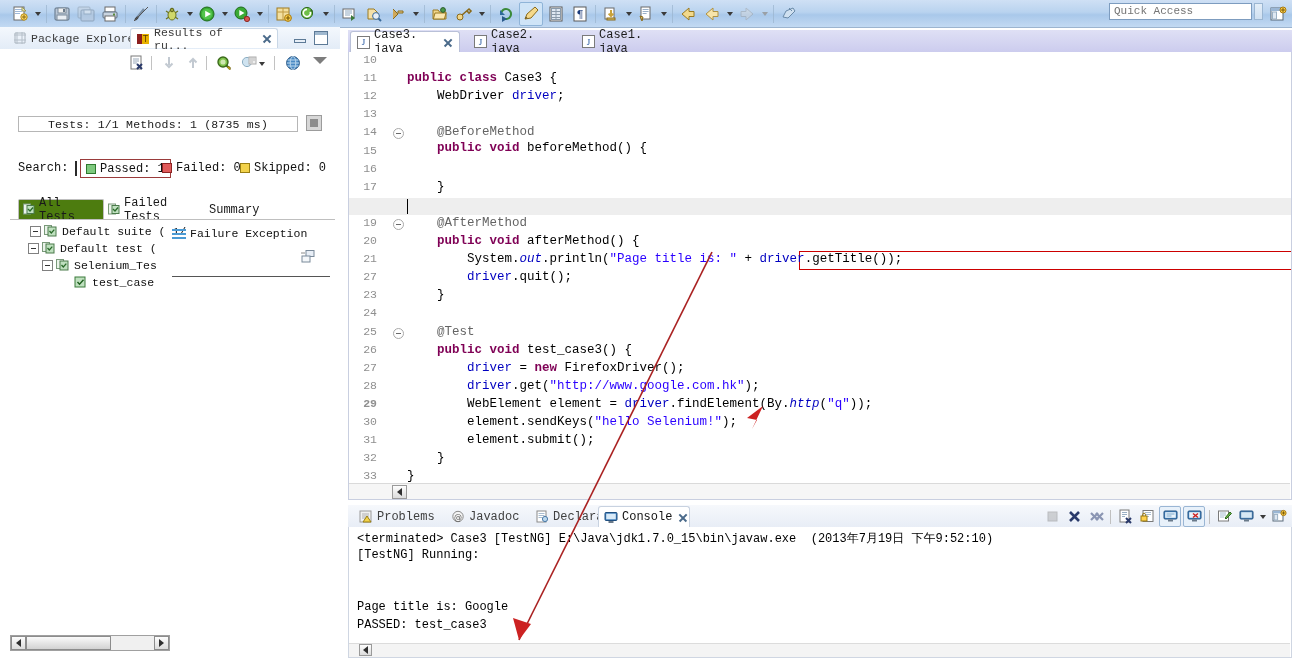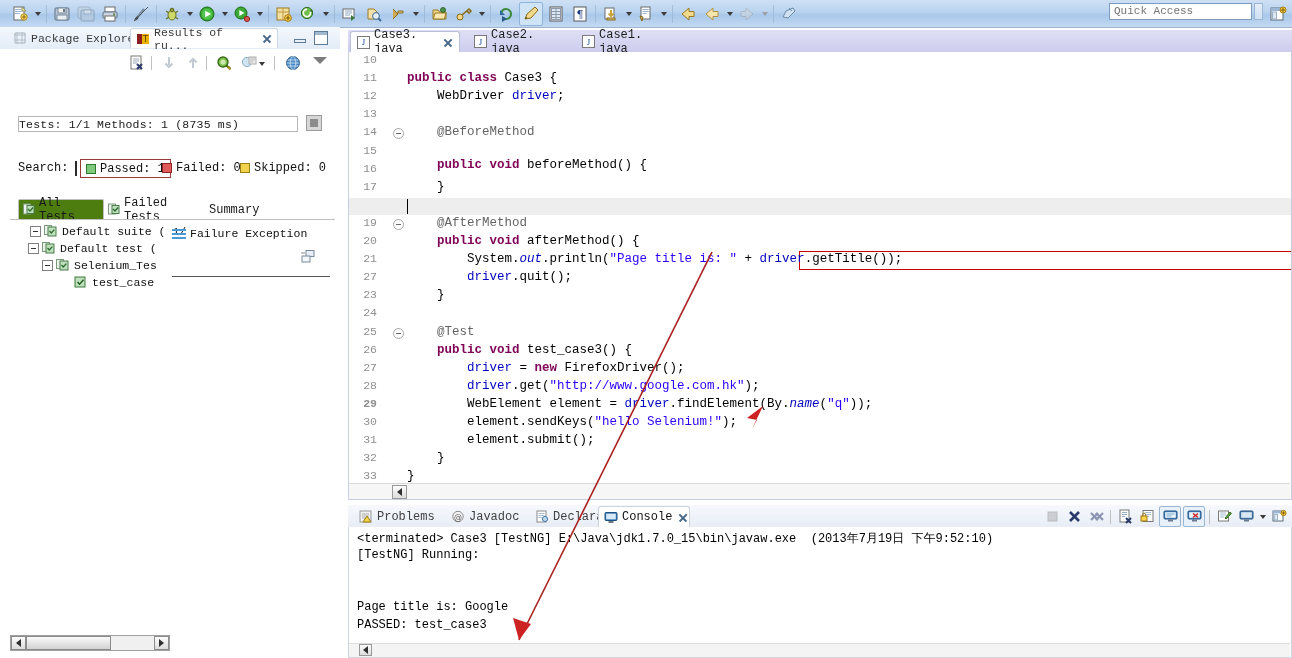--- a/index.html
+++ b/index.html
@@ -62,21 +62,21 @@
   #lp-toolbar{position:absolute;left:0;top:22px;width:340px;height:27px;background:#fff;}
   .lpbtn{position:absolute;top:3px;width:21px;height:21px;display:flex;align-items:center;justify-content:center;}
   #lp-sep1{position:absolute;left:151px;top:7px;width:1px;height:14px;background:#c2c2c2;}
   #lp-sep2{position:absolute;left:206px;top:7px;width:1px;height:14px;background:#c2c2c2;}
   #lp-sep3{position:absolute;left:274px;top:7px;width:1px;height:14px;background:#c2c2c2;}
   #lp-menu{position:absolute;left:313px;top:8px;width:16px;height:10px;}
   #lp-menu i{display:block;width:0;height:0;border-left:7px solid transparent;border-right:7px solid transparent;border-top:7px solid #7d7d7d;}
 
   #progressbar{position:absolute;left:18px;top:89px;width:280px;height:16px;
     border:1px solid #b6b6b6;background:#fff;box-sizing:border-box;
-    display:flex;align-items:center;
+    display:flex;align-items:center;justify-content:center;
     font-family:"Liberation Mono", monospace;font-size:11.5px;color:#1a1a1a;letter-spacing:.2px;}
   #progress-stop{position:absolute;left:306px;top:88px;width:16px;height:16px;background:#d7d7d7;border:1px solid #9c9c9c;box-sizing:border-box;}
   #progress-stop:before{content:"";position:absolute;left:3px;top:3px;width:8px;height:8px;background:#8c8c8c;}
 
   #searchrow{position:absolute;left:0;top:132px;width:340px;height:22px;}
   #searchlabel{position:absolute;left:18px;top:2px;font-family:"Liberation Mono", monospace;font-size:12px;color:#111;}
   #searchcaret{position:absolute;left:75px;top:2px;width:2px;height:15px;background:#2a2a2a;}
   #passedbox{position:absolute;left:80px;top:0px;height:19px;border:1px solid #9a3b3b;
     display:flex;align-items:center;padding:0 5px;box-sizing:border-box;}
   .statchip{display:flex;align-items:center;font-family:"Liberation Mono", monospace;font-size:12px;color:#111;}
@@ -670,35 +670,35 @@
       </div>
     <div id="codearea">
       <div id="line18hl" style="top: 145.8px;"></div>
       <div id="hlbox" style="top: 199.1px;"></div>
       <div id="caret" style="top: 146.8px;"></div>
     <div class="cl" style="top: 1px;"></div>
         <div class="cl" style="top: 19.1px;"><span class="kw">public</span> <span class="kw">class</span> Case3 {</div>
         <div class="cl" style="top: 37.2px;">    WebDriver <span class="fld">driver</span>;</div>
         <div class="cl" style="top: 55.3px;"></div>
         <div class="cl" style="top: 73.4px;">    <span class="ann">@BeforeMethod</span></div>
-        <div class="cl" style="top: 106px;">    <span class="kw">public</span> <span class="kw">void</span> beforeMethod() {</div>
+        <div class="cl" style="top: 89px;">    <span class="kw">public</span> <span class="kw">void</span> beforeMethod() {</div>
         <div class="cl" style="top: 109.6px;"></div>
         <div class="cl" style="top: 127.7px;">    }</div>
         <div class="cl" style="top: 145.8px;"></div>
         <div class="cl" style="top: 163.9px;">    <span class="ann">@AfterMethod</span></div>
         <div class="cl" style="top: 182px;">    <span class="kw">public</span> <span class="kw">void</span> afterMethod() {</div>
         <div class="cl" style="top: 200.1px;">        System.<span class="sfld">out</span>.println(<span class="str">"Page title is: "</span> + <span class="fld">driver</span>.getTitle());</div>
         <div class="cl" style="top: 218.2px;">        <span class="fld">driver</span>.quit();</div>
         <div class="cl" style="top: 236.3px;">    }</div>
         <div class="cl" style="top: 254.4px;"></div>
         <div class="cl" style="top: 272.5px;">    <span class="ann">@Test</span></div>
         <div class="cl" style="top: 290.6px;">    <span class="kw">public</span> <span class="kw">void</span> test_case3() {</div>
         <div class="cl" style="top: 308.7px;">        <span class="fld">driver</span> = <span class="kw">new</span> FirefoxDriver();</div>
         <div class="cl" style="top: 326.8px;">        <span class="fld">driver</span>.get(<span class="str">"http://www.google.com.hk"</span>);</div>
-        <div class="cl" style="top: 344.9px;">        WebElement element = <span class="fld">driver</span>.findElement(By.<span class="sfld">name</span>(<span class="str">"q"</span>));</div>
+        <div class="cl" style="top: 344.9px;">        WebElement element = <span class="fld">driver</span>.findElement(By.<span class="sfld">http</span>(<span class="str">"q"</span>));</div>
         <div class="cl" style="top: 363px;">        element.sendKeys(<span class="str">"hello Selenium!"</span>);</div>
         <div class="cl" style="top: 381.1px;">        element.submit();</div>
         <div class="cl" style="top: 399.2px;">    }</div>
         <div class="cl" style="top: 417.3px;">}</div>
         <div class="cl" style="top: 435.4px;"></div>
       </div>
   <div class="foldmark" style="top: 76.4px;"></div>
       <div class="foldmark" style="top: 166.9px;"></div>
       <div class="foldmark" style="top: 275.5px;"></div>
     </div>

